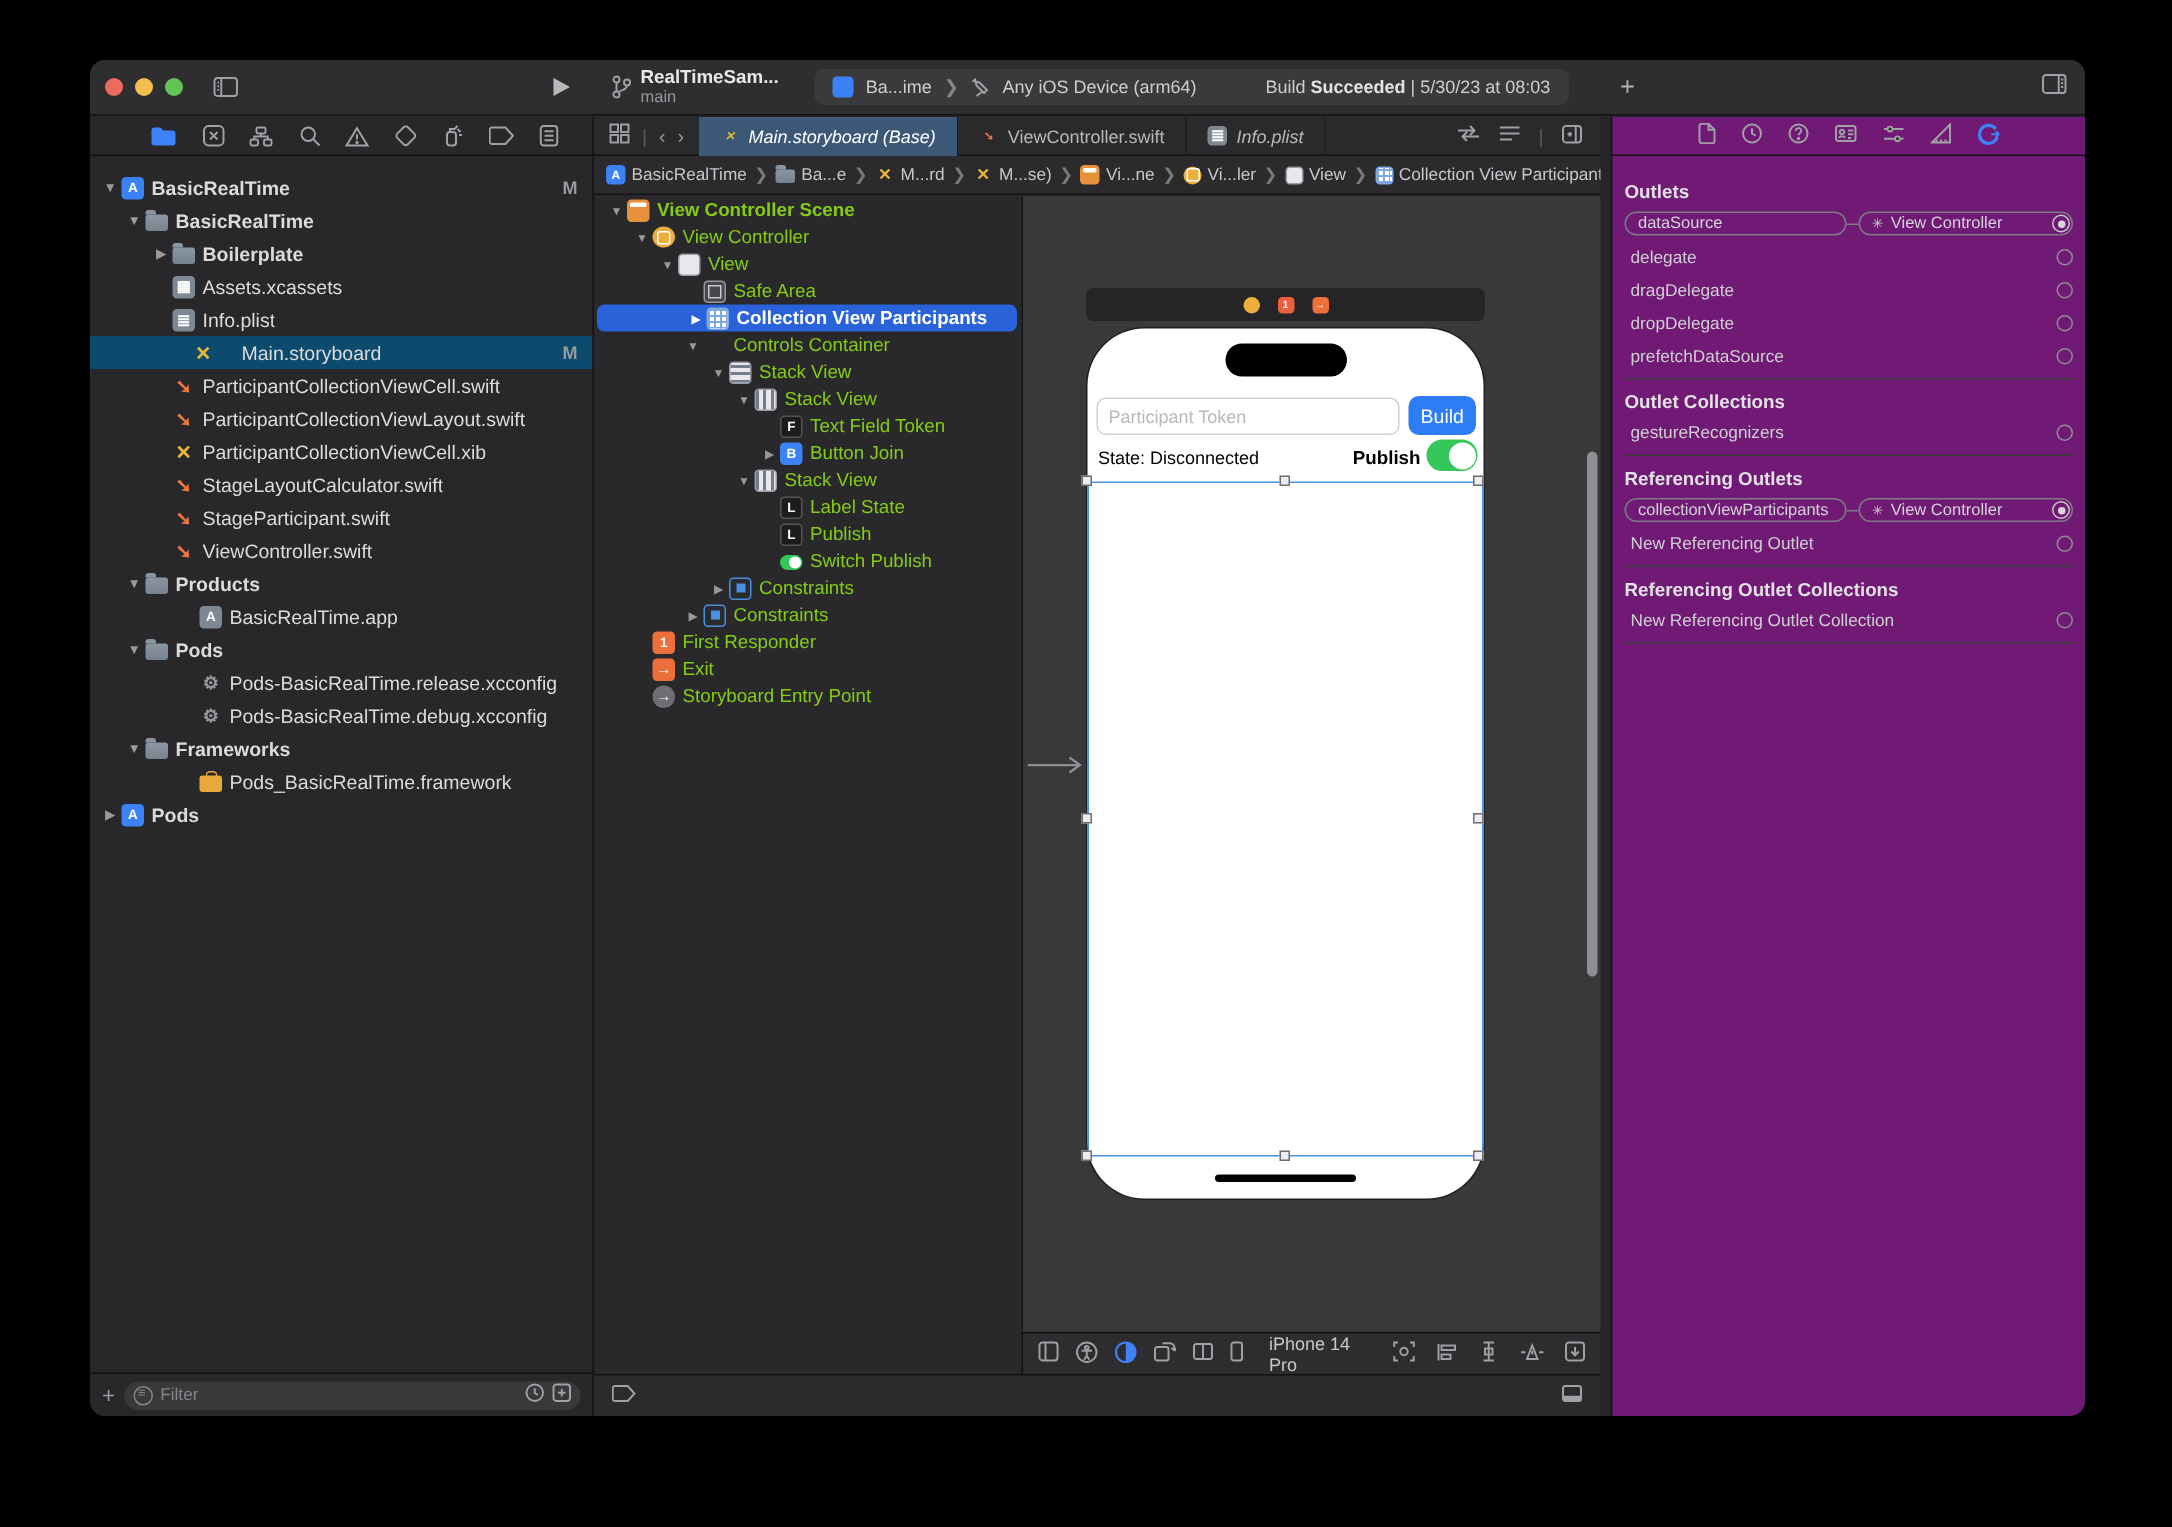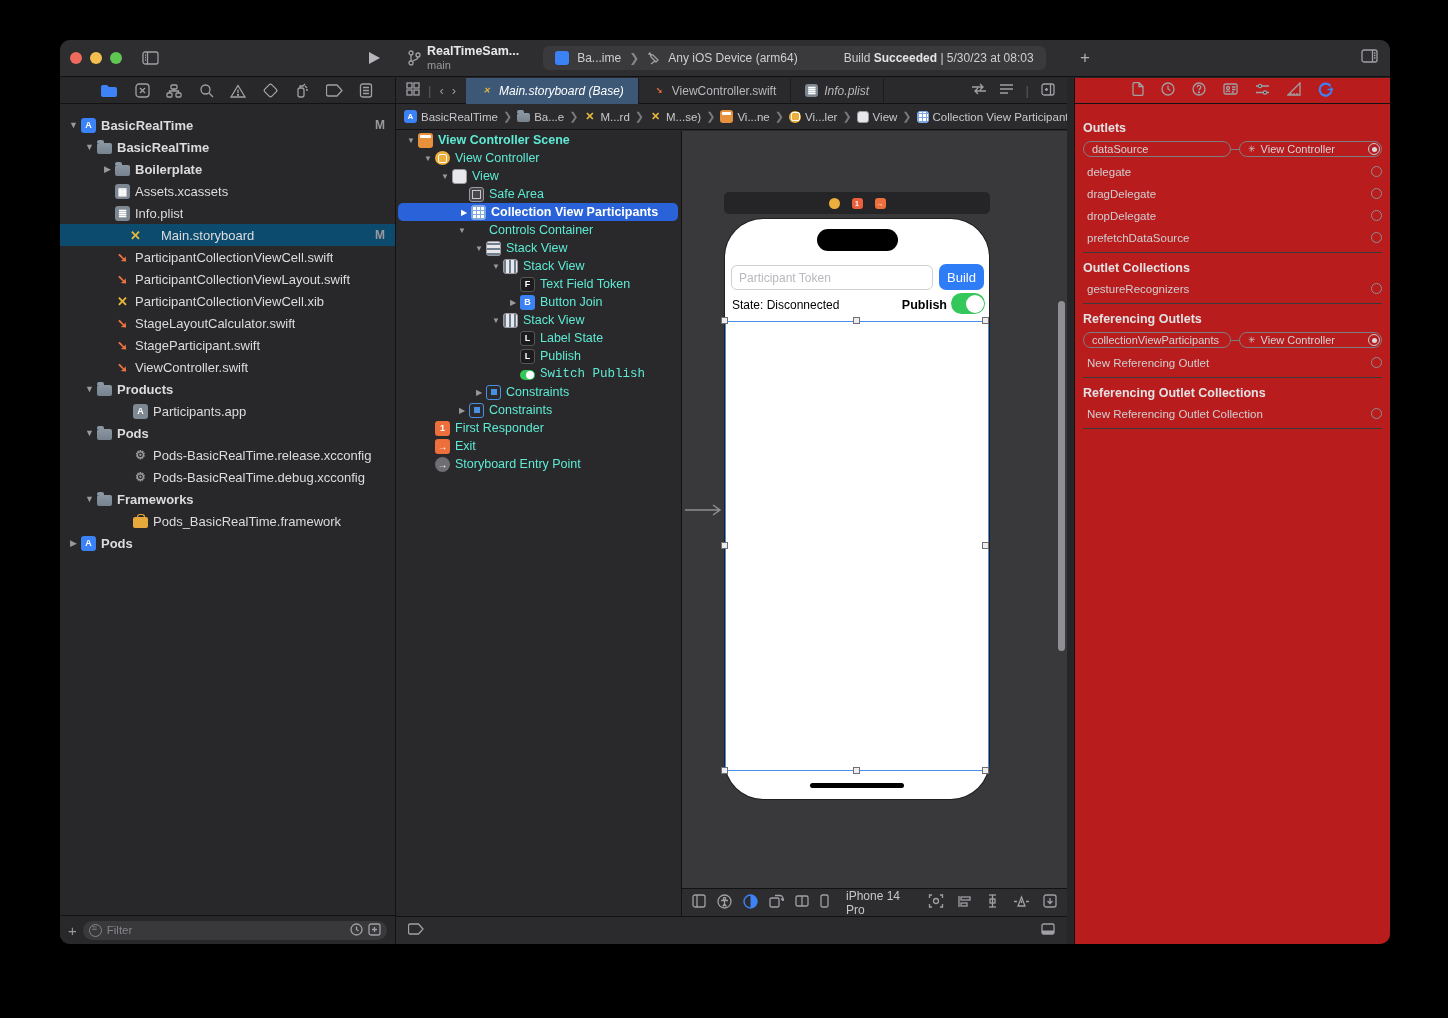--- a/index.html
+++ b/index.html
@@ -28,21 +28,21 @@
   .mini-app { width:14px; height:14px; border-radius:3px; background:#3b82f7; color:#fff;
     font-size:9px; font-weight:bold; display:inline-flex; align-items:center; justify-content:center; }
   .sep-chev { color:#85858a; font-size:12px; }
   #build-status { margin-left:16px; }
   #toolbar-plus { margin-left:auto; margin-right:300px; color:#b0b0b4; font-size:17px; }
   #insp-toggle { position:absolute; right:12px; top:9px; }
 
   
   #navigator { position:absolute; left:0; top:38px; width:335px; bottom:0; background:#28282a; }
   #editor { position:absolute; left:336px; top:38px; width:671px; bottom:0; background:#29292b; }
-  #inspector { position:absolute; left:1015px; top:38px; right:0; bottom:0; background:#b91c1c; }
+  #inspector { position:absolute; left:1015px; top:38px; right:0; bottom:0; background:#701a75; }
   .vdiv { position:absolute; top:0; bottom:0; width:1px; background:#121214; }
 
   
   #nav-tabs { height:26px; border-bottom:1px solid #121214; display:flex; align-items:center;
     justify-content:space-between; padding:0 22px 0 40px; }
   #nav-tabs svg { display:block; }
   #file-list { position:absolute; top:36px; left:0; right:0; bottom:29px; overflow:hidden; }
   .frow { height:22px; display:flex; align-items:center; font-size:13px; color:#dcdcde; white-space:nowrap; }
   .frow.selected { background:#0c4a6e;gap:13px; }
   .frow .chev { width:15px; text-align:center; font-size:9px; color:#98989d; flex:0 0 15px; }
@@ -110,21 +110,21 @@
 
   
   #jumpbar { height:26px; background:#2b2b2d; border-bottom:1px solid #121214; display:flex;
     align-items:center; padding:0 8px; font-size:11.5px; color:#c8c8cc; white-space:nowrap; overflow:hidden; }
   .jb-item { display:inline-flex; align-items:center; gap:4px; }
   .jb-sep { margin:0 5px; color:#78787d; font-size:11px; }
   .jb-item .ic { width:13px; height:13px; flex:0 0 13px; font-size:8px; }
 
   
   #outline { position:absolute; left:0; top:53px; width:284px; bottom:28px; background:#29292b; overflow:hidden; }
-  .orow { height:18px; display:flex; align-items:center; font-size:12.5px; color:#5eead4; white-space:nowrap; }
+  .orow { height:18px; display:flex; align-items:center; font-size:12.5px; color:#84cc16; white-space:nowrap; }
   .orow .chev { width:14px; flex:0 0 14px; text-align:center; font-size:8px; color:#98989d; }
   .orow .lbl { margin-left:5px; }
   .orow.bold .lbl { font-weight:bold; }
   .orow.selected { background:#2962d9; border-radius:5px; margin:0 2px; color:#fff; }
   .orow.selected .chev { color:#fff; }
   .orow.selected .lbl { font-weight:bold; }
   #outline-bottom { position:absolute; left:0; bottom:0; width:284px; height:28px; display:flex;
     align-items:center; padding:0 6px; background:#29292b; }
   #outline-bottom .filter-pill { height:20px; border-radius:6px; }
 
@@ -407,21 +407,21 @@
         <div class="frow bold" style="padding-left: 22px;">
           <span class="chev chev-open"></span>
           <span class="ic ic-folder"></span>
           <span class="lbl">Products</span>
           <span class="badge"></span>
         </div>
 
         <div class="frow" style="padding-left: 58px;">
           <span class="chev"></span>
           <span class="ic ic-app"></span>
-          <span class="lbl">Participants.app</span>
+          <span class="lbl">BasicRealTime.app</span>
           <span class="badge"></span>
         </div>
 
         <div class="frow bold" style="padding-left: 22px;">
           <span class="chev chev-open"></span>
           <span class="ic ic-folder"></span>
           <span class="lbl">Pods</span>
           <span class="badge"></span>
         </div>
 
@@ -640,21 +640,21 @@
           <span class="ic ic-label"></span>
           <span class="lbl">Label State</span>
         </div>
 
         <div class="orow" style="padding-left: 110px;">
           <span class="chev"></span>
           <span class="ic ic-label"></span>
           <span class="lbl">Publish</span>
         </div>
 
-        <div class="orow" style="padding-left: 110px; font-family: Liberation Mono, monospace;">
+        <div class="orow" style="padding-left: 110px;">
           <span class="chev"></span>
           <span class="ic ic-switch"></span>
           <span class="lbl">Switch Publish</span>
         </div>
 
         <div class="orow" style="padding-left: 76px;">
           <span class="chev chev-closed"></span>
           <span class="ic ic-constraints"></span>
           <span class="lbl">Constraints</span>
         </div>

